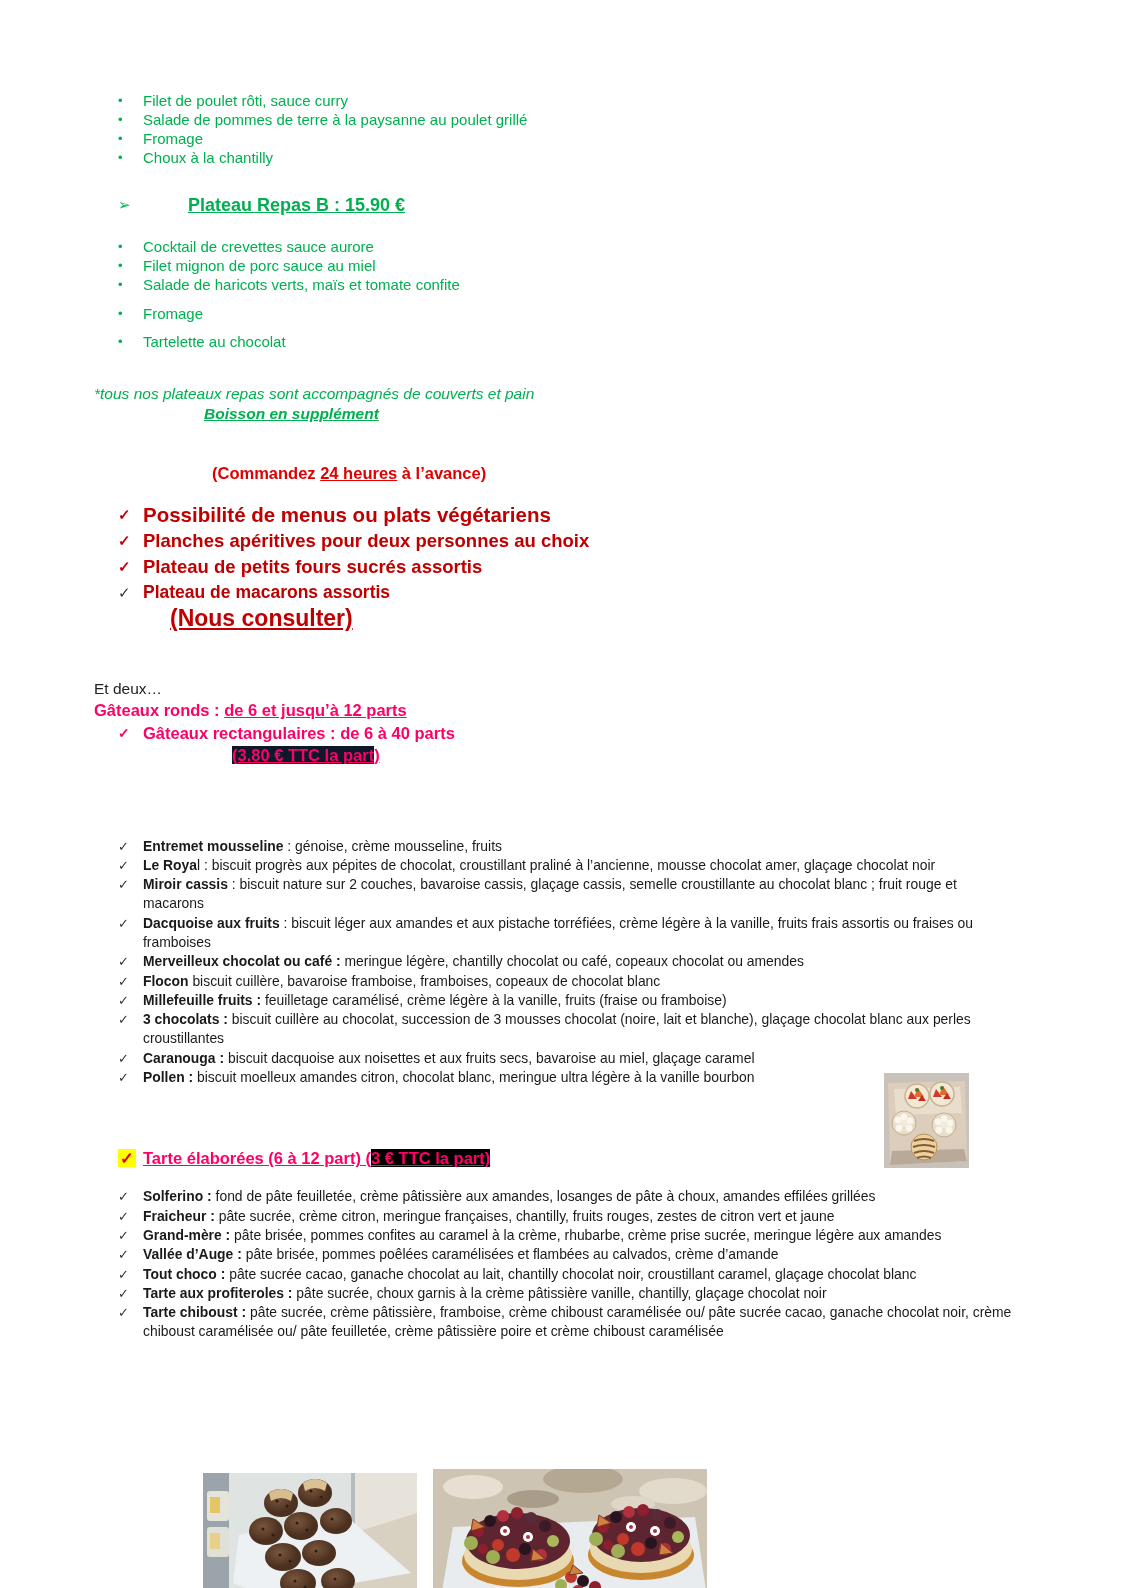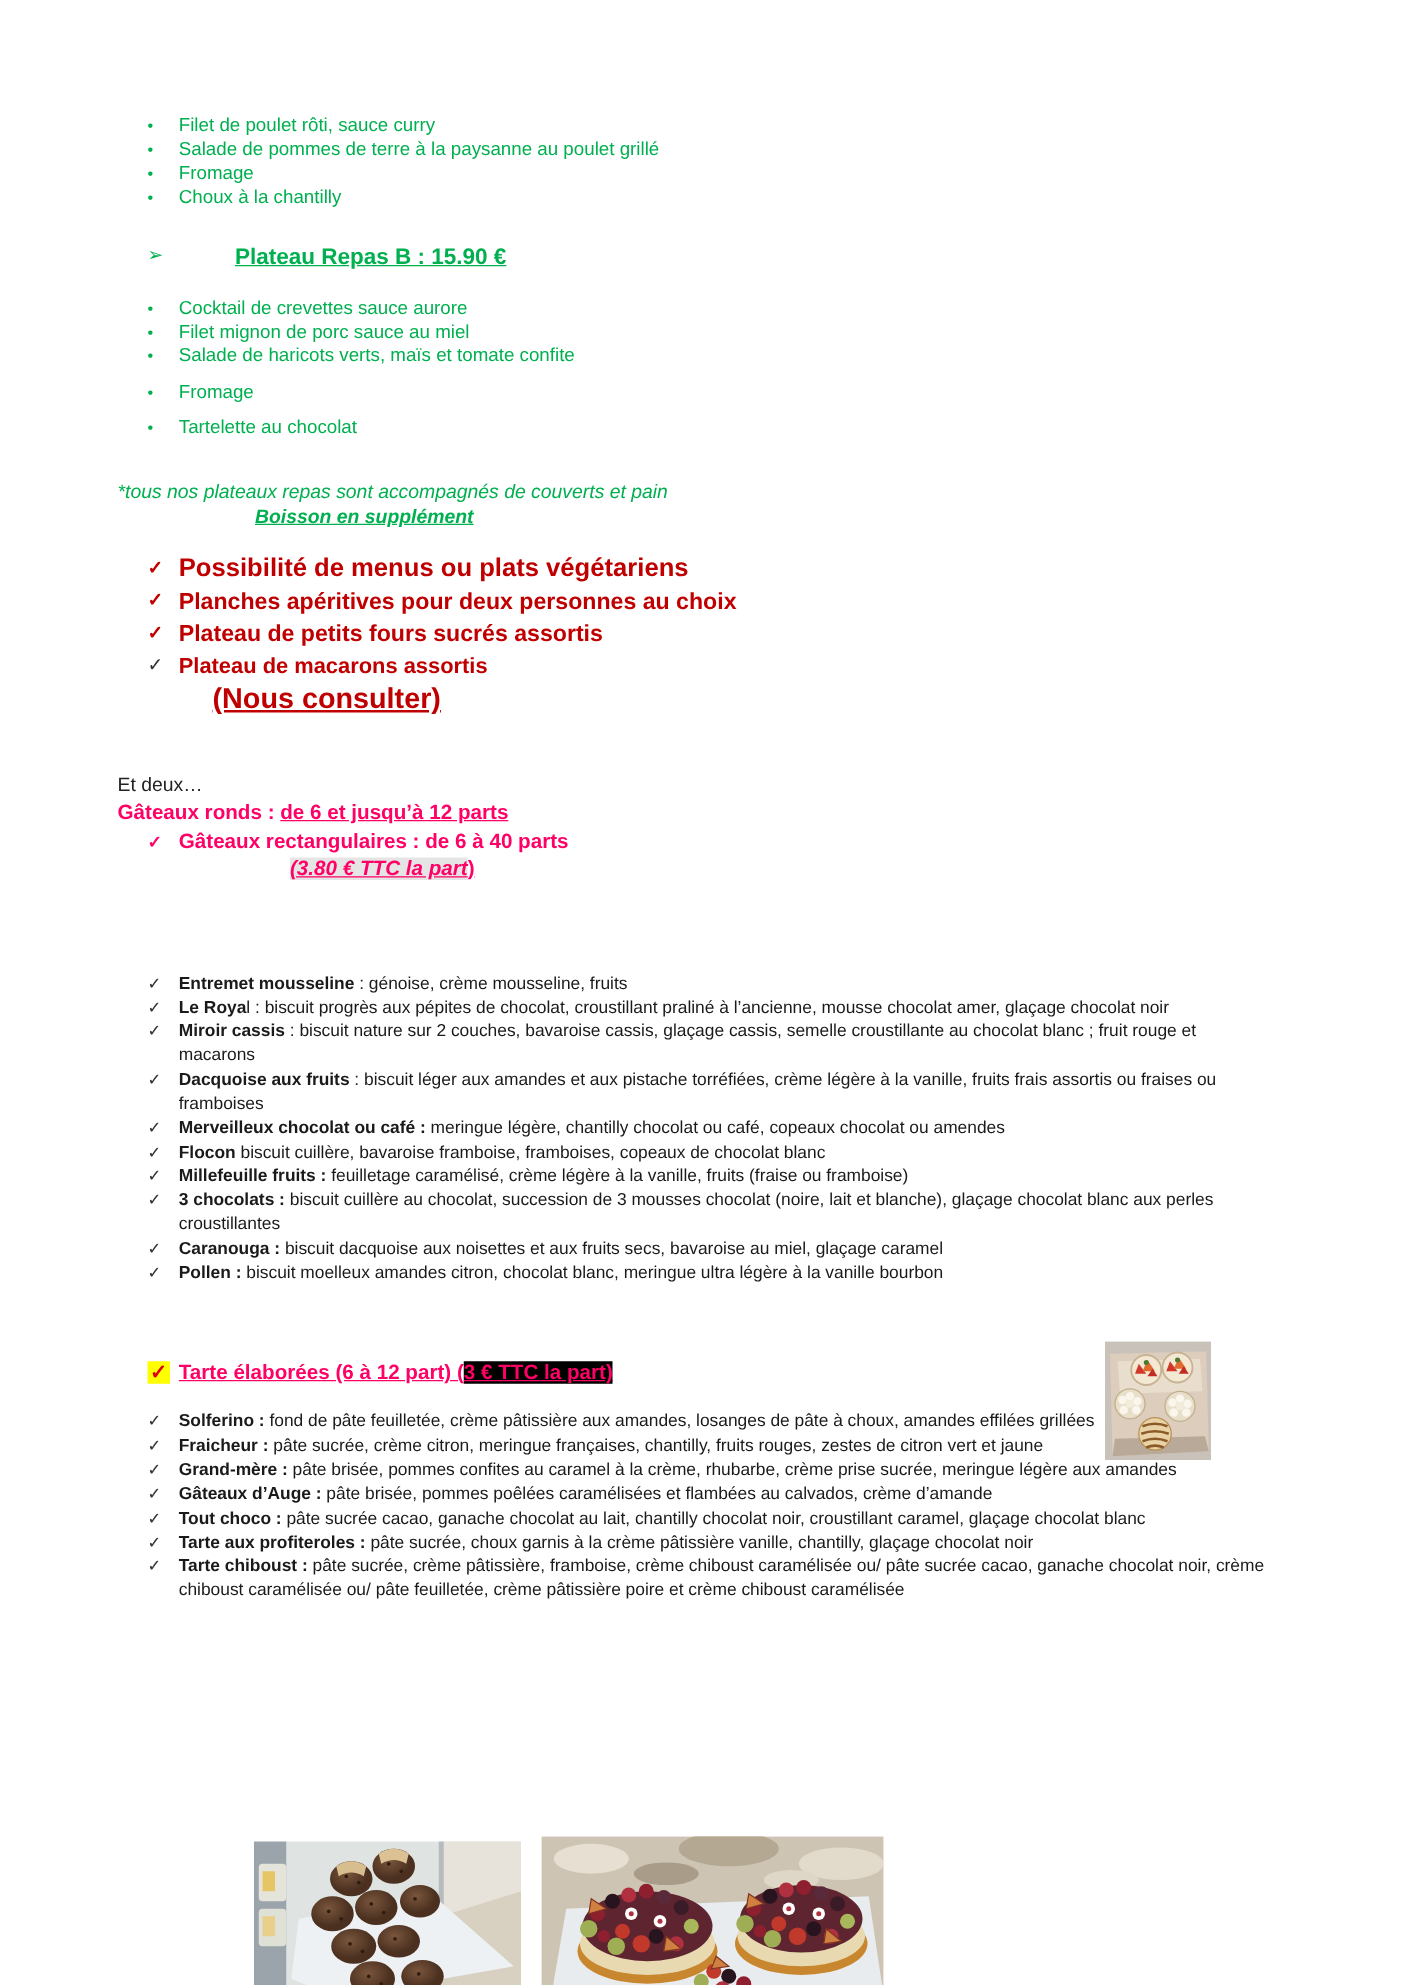--- a/index.html
+++ b/index.html
@@ -52,21 +52,21 @@
 
   
   .etaussi{margin-top:47px;font-size:15.5px;line-height:20px;color:#222;}
   .gline{margin-top:0;color:#FF0066;font-weight:bold;font-size:16.5px;line-height:22.5px;}
   .gline .u{text-decoration:underline;}
   .gline2{padding-left:24px;display:flex;color:#FF0066;font-weight:bold;
     font-size:16.5px;line-height:22.5px;}
   .gline2 .chk{flex:0 0 25px;font-size:14px;}
   .gprice{margin-left:138px;color:#FF0066;font-weight:bold;font-size:16.5px;
     line-height:22.5px;}
-  .gprice .hl{background:#e5e5e5;text-decoration:underline;font-style:italic;}
+  .gprice .hl{background:#0f172a;text-decoration:underline;}
   .gprice .nu{text-decoration:underline;}
 
   
   .dlist{margin-top:70px;}
   .tlist{margin-top:18px;}
   .drow{display:flex;align-items:flex-start;padding-left:24px;
     font-size:13.9px;line-height:19.3px;color:#1a1a1a;}
   .drow .chk{flex:0 0 25px;color:#333;font-size:13px;}
   .drow .txt{flex:1;}
   .drow b{font-weight:bold;}
@@ -130,20 +130,21 @@
         <span>Fromage</span>
       </div>
     <div class="grow sp9">
         <span class="bul">•</span>
         <span>Tartelette au chocolat</span>
       </div>
 
     <div class="note1">*tous nos plateaux repas sont accompagnés de couverts et pain</div>
     <div class="note2">Boisson en supplément</div>
 
+    <div class="cmd"><span>(Commandez </span><span class="u">24 heures</span><span> à l’avance)</span></div>
 
     <div class="redlist">
       <div class="rrow r0">
           <span class="chk">✓</span>
           <span>Possibilité de menus ou plats végétariens</span>
         </div>
       <div class="rrow r1">
           <span class="chk">✓</span>
           <span>Planches apéritives pour deux personnes au choix</span>
         </div>
@@ -222,21 +223,21 @@
       <div class="drow">
           <span class="chk">✓</span>
           <span class="txt"><b>Fraicheur :</b><span> pâte sucrée, crème citron, meringue françaises, chantilly, fruits rouges, zestes de citron vert et jaune</span></span>
         </div>
       <div class="drow">
           <span class="chk">✓</span>
           <span class="txt"><b>Grand-mère :</b><span> pâte brisée, pommes confites au caramel à la crème, rhubarbe, crème prise sucrée, meringue légère aux amandes</span></span>
         </div>
       <div class="drow">
           <span class="chk">✓</span>
-          <span class="txt"><b>Gâteaux d’Auge :</b><span> pâte brisée, pommes poêlées caramélisées et flambées au calvados, crème d’amande</span></span>
+          <span class="txt"><b>Vallée d’Auge :</b><span> pâte brisée, pommes poêlées caramélisées et flambées au calvados, crème d’amande</span></span>
         </div>
       <div class="drow">
           <span class="chk">✓</span>
           <span class="txt"><b>Tout choco :</b><span> pâte sucrée cacao, ganache chocolat au lait, chantilly chocolat noir, croustillant caramel, glaçage chocolat blanc</span></span>
         </div>
       <div class="drow">
           <span class="chk">✓</span>
           <span class="txt"><b>Tarte aux profiteroles :</b><span> pâte sucrée, choux garnis à la crème pâtissière vanille, chantilly, glaçage chocolat noir</span></span>
         </div>
       <div class="drow">

